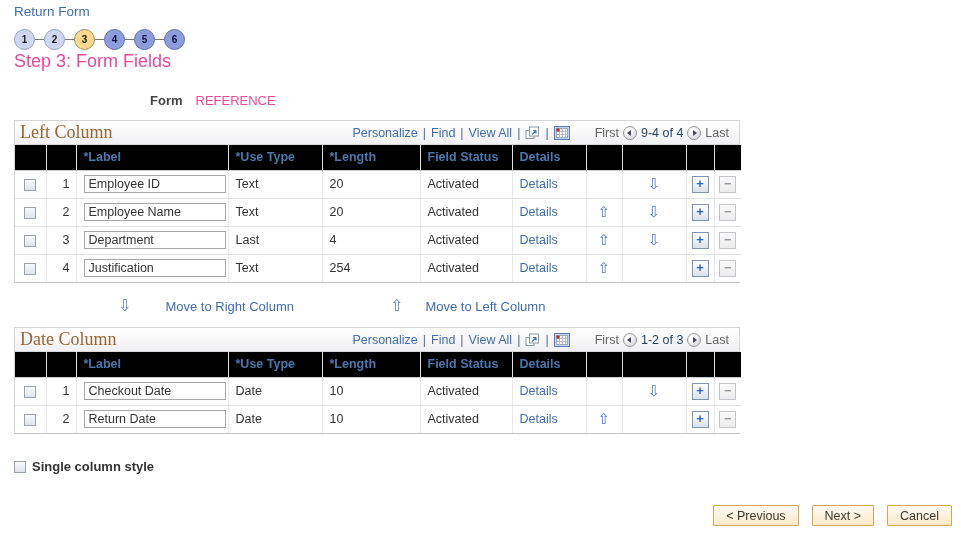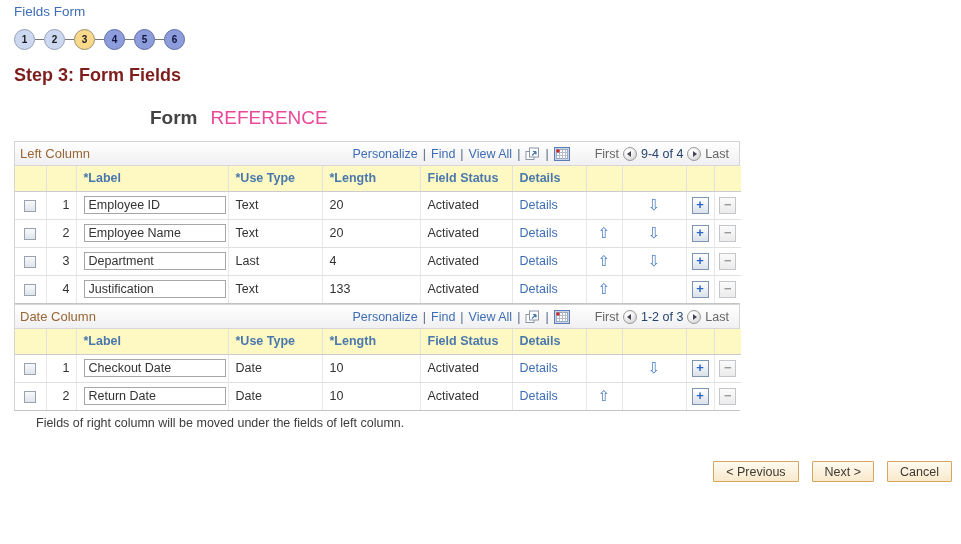--- a/index.html
+++ b/index.html
@@ -6,68 +6,68 @@
   html,body { margin:0; padding:0; }
   body {
     width:961px; height:544px; background:#ffffff;
     font-family:"Liberation Sans","DejaVu Sans",sans-serif;
     color:#333; font-size:12.5px; overflow:hidden;
   }
   .page { padding:4px 9px 0 14px; }
 
   
   .breadcrumb { color:#3e6db5; font-size:13.5px; cursor:pointer; display:inline-block; }
-  .page-title { color:#7f1d1d; font-size:18px; margin:15px 0 0 0; font-weight:bold; }
+  .page-title { color:#ec4899; font-size:18px; margin:1px 0 0 0; font-weight:normal; }
 
   
   .steps { display:flex; align-items:center; margin-top:9px; height:22px; }
   .step {
     width:21px; height:21px; border-radius:50%;
     display:flex; align-items:center; justify-content:center;
     font-size:10px; font-weight:bold; color:#1a1a1a;
   }
   .step.past    { background:#ccd8ef; border:1px solid #96a1b5; }
   .step.current { background:#f9d98c; border:1px solid #9c9168; }
   .step.future  { background:#8d9cdb; border:1px solid #5f6da8; color:#10123f; }
   .connector { width:9px; border-top:1px solid #777; }
 
   
-  .form-row { margin:21px 0 0 136px; font-size:19px; display:flex; align-items:baseline; }
+  .form-row { margin:21px 0 0 136px; font-size:13px; display:flex; align-items:baseline; }
   .form-label { font-weight:bold; color:#444; margin-right:13px; }
   .form-value { color:#ec4899; }
 
   
   .grid { width:726px; border:1px solid #d4d4d4; border-bottom:1px solid #c3c3c3; background:#fff; }
   .grid.left-grid { margin-top:12px; }
   .grid-header {
     display:flex; align-items:center; height:24px; padding:0 6px 0 5px;
     background:linear-gradient(#ffffff,#f0f0f2); border-bottom:1px solid #d8d8d8;
   }
-  .grid-title { color:#996633; font-size:13px; flex:0 0 auto; }
+  .grid-title { color:#996633; font-size:18px; flex:0 0 auto;font-family:Liberation Serif, serif; }
   .toolbar { display:flex; align-items:center; margin-left:auto; font-size:12.5px; color:#56617a; }
   .toolbar .link { margin:0 5px; }
   .link { color:#3e6db5; text-decoration:none; cursor:pointer; }
   .sep::before { content:"|"; color:#5a6a8a; }
   .tb-icon { margin:0 5px; display:inline-flex; align-items:center; cursor:pointer; }
 
   .pager { display:flex; align-items:flex-end; margin-left:16px; color:#666; }
   .pager-word { margin:0 4px; }
   .pager-count { color:#26456e; margin:0 4px; }
   .pager-btn {
     width:14px; height:14px; border-radius:50%; border:1px solid #9a9a9a;
     background:radial-gradient(circle at 35% 30%, #ffffff 20%, #c9c9c9);
     display:inline-flex; align-items:center; justify-content:center; cursor:pointer;
   }
   .tri-l { width:0; height:0; border-top:3px solid transparent; border-bottom:3px solid transparent; border-right:4px solid #445; margin-right:1px; }
   .tri-r { width:0; height:0; border-top:3px solid transparent; border-bottom:3px solid transparent; border-left:4px solid #445; margin-left:1px; }
 
   
   table { border-collapse:collapse; width:100%; font-size:12.5px; table-layout:fixed; }
   th {
-    background:#fef9c3; color:#4a78ad; font-weight:bold; text-align:left;
+    background:#000000; color:#4a78ad; font-weight:bold; text-align:left;
     padding:4px 3px 4px 7px; border-right:1px solid #e2e2e2; border-bottom:1px solid #cccccc;
     height:25px;
   }
   td {
     padding:3px 3px 3px 7px; border-right:1px solid #e8e8e8; border-bottom:1px solid #e0e0e0;
     height:28px; color:#333; background:#fff;
   }
   th:last-child, td:last-child { border-right:none; }
   tr:last-child td { border-bottom:none; }
   .c-num { text-align:right; padding-right:6px; }
@@ -110,21 +110,21 @@
     min-width:62px; height:21px; padding:0 12px; font-size:12.5px; color:#3f3a2e;
     background:linear-gradient(#fefaf1,#f9e9cb); border:1px solid #d3a75c; border-radius:1px;
     font-family:"Liberation Sans","DejaVu Sans",sans-serif; cursor:pointer;
   }
 </style>
 </head>
 <body>
 
 <div class="page">
 
-  <a class="breadcrumb">Fields Form</a>
+  <a class="breadcrumb">Return Form</a>
 
   <div class="steps">
     <div class="step past">1</div>
     <div class="connector"></div>
     <div class="step past">2</div>
     <div class="connector"></div>
     <div class="step current">3</div>
     <div class="connector"></div>
     <div class="step future">4</div>
     <div class="connector"></div>
@@ -245,33 +245,42 @@
         <td class="c-center"><span class="arrow up"></span></td>
         <td class="c-center"><span class="arrow down"></span></td>
         <td class="c-center"><span class="btn-plus"></span></td>
         <td class="c-center"><span class="btn-minus"></span></td>
       </tr>
       <tr>
         <td class="c-center"><span class="checkbox"></span></td>
         <td class="c-num">4</td>
         <td><input class="label-input" value="Justification" style=""></td>
         <td>Text</td>
-        <td>133</td>
+        <td>254</td>
         <td>Activated</td>
         <td><a class="link">Details</a></td>
         <td class="c-center"><span class="arrow up"></span></td>
         <td class="c-center"><span class="arrow down" style="visibility: hidden;"></span></td>
         <td class="c-center"><span class="btn-plus"></span></td>
         <td class="c-center"><span class="btn-minus"></span></td>
       </tr>
     </tbody>
       </table>
   </div>
 
   
+  <div class="move-row">
+    <span class="arrow down"></span>
+    <span class="mv-gap1"></span>
+    <a class="link">Move to Right Column</a>
+    <span class="mv-gap2"></span>
+    <span class="arrow up"></span>
+    <span class="mv-gap3"></span>
+    <a class="link">Move to Left Column</a>
+  </div>
 
   
   <div class="grid">
     <div class="grid-header">
       <span class="grid-title">Date Column</span>
       <span class="toolbar">
         <a class="link">Personalize</a>
         <span class="sep"></span>
         <a class="link">Find</a>
         <span class="sep"></span>
@@ -358,21 +367,24 @@
         <td class="c-center"><span class="arrow up"></span></td>
         <td class="c-center"><span class="arrow down" style="visibility: hidden;"></span></td>
         <td class="c-center"><span class="btn-plus"></span></td>
         <td class="c-center"><span class="btn-minus"></span></td>
       </tr>
     </tbody>
       </table>
   </div>
 
   
-  <div class="single-col-note">Fields of right column will be moved under the fields of left column.</div>
+  <div class="single-col">
+    <span class="checkbox"></span>
+    <span class="single-col-label">Single column style</span>
+  </div>
 
   
   <div class="footer">
     <button class="wiz-btn">&lt; Previous</button>
     <button class="wiz-btn">Next &gt;</button>
     <button class="wiz-btn">Cancel</button>
   </div>
 
 </div>
 

